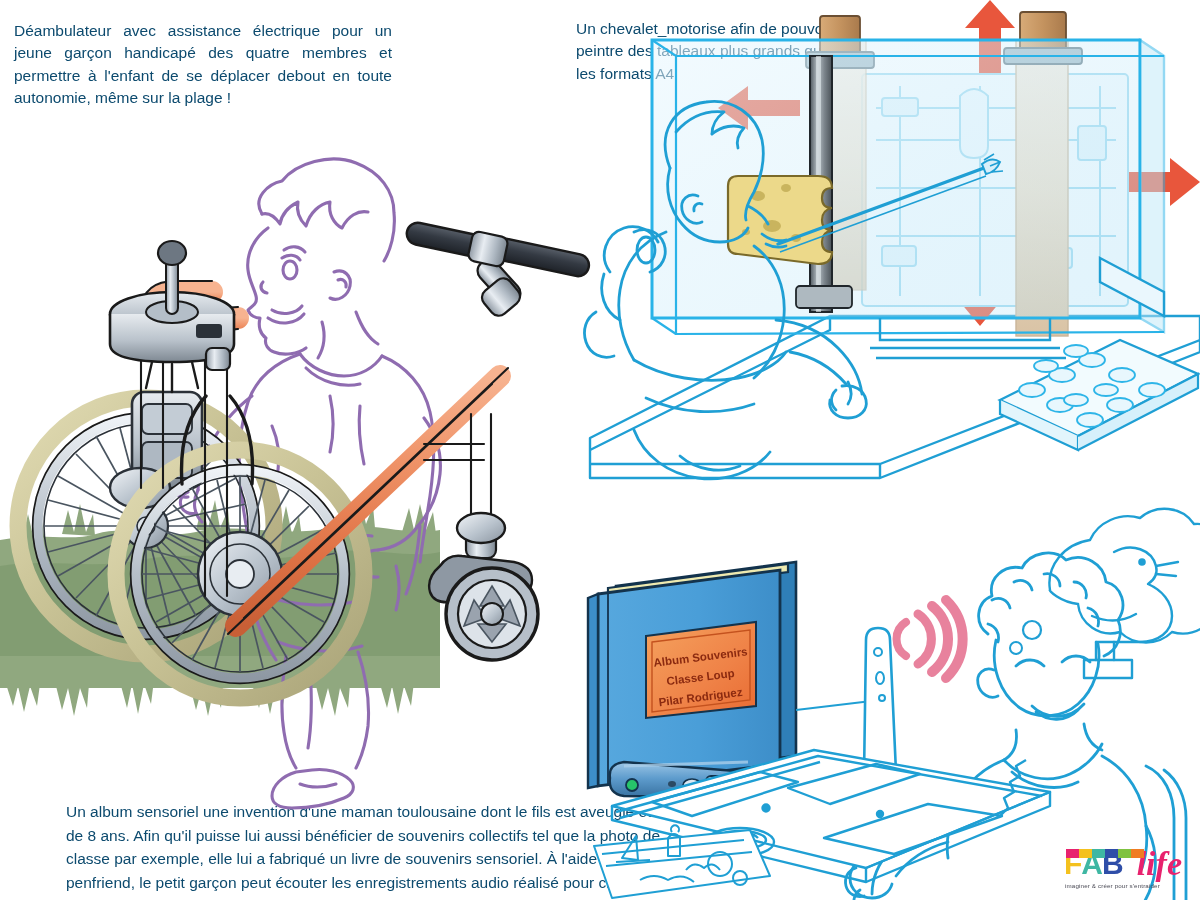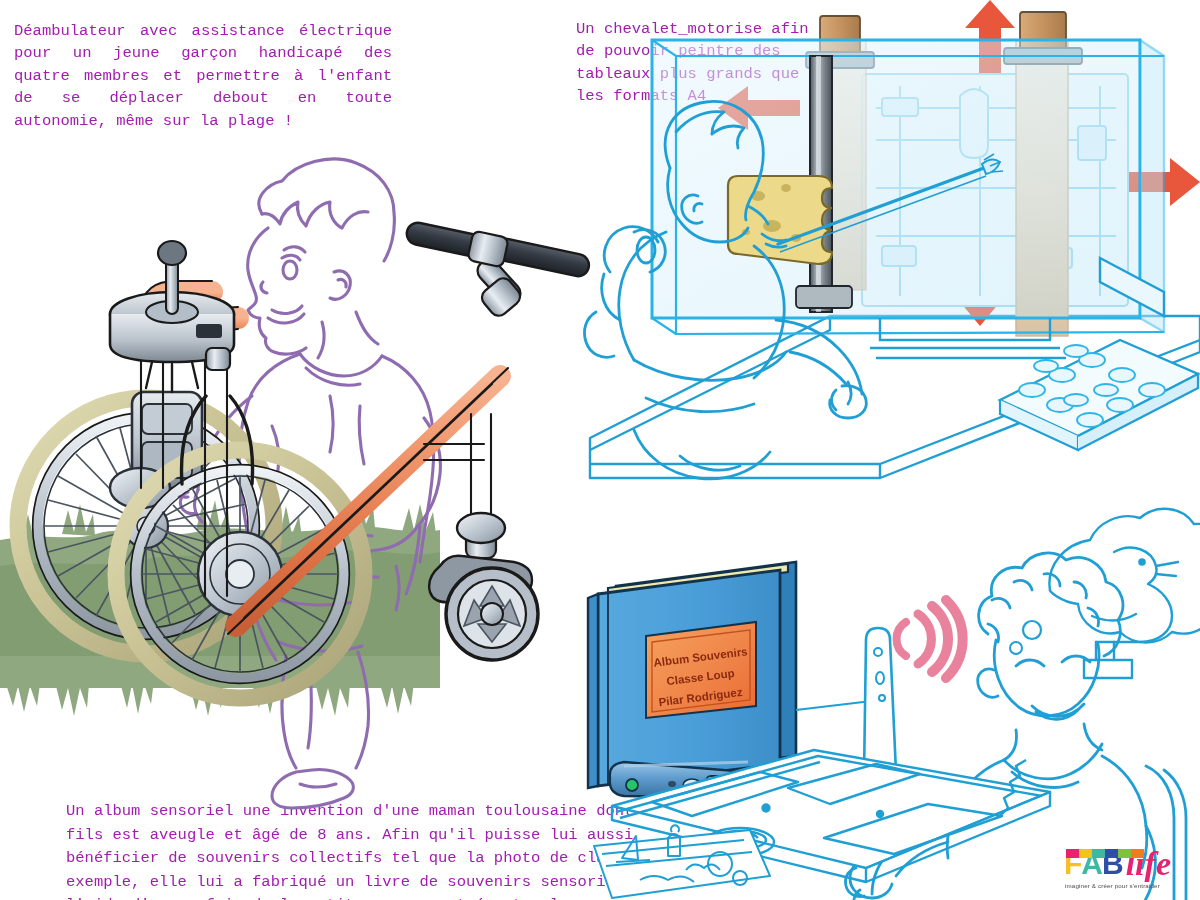--- a/index.html
+++ b/index.html
@@ -5,21 +5,21 @@
 <style>
   html,body{margin:0;padding:0;}
   body{
     width:1200px;height:900px;overflow:hidden;background:#ffffff;
     font-family:"Liberation Sans", sans-serif;color:#111;
     position:relative;
   }
   .page{position:absolute;inset:0;width:1200px;height:900px;background:#fff;}
 
   
-  .caption{position:absolute;font-size:15.5px;line-height:1.45;color:#a21caf;font-family:Liberation Mono, monospace;}
+  .caption{position:absolute;font-size:15.5px;line-height:1.45;color:#0c4a6e;}
   #caption-walker{left:14px;top:20px;width:378px;text-align:justify;}
   #caption-easel{left:576px;top:18px;width:258px;}
   #caption-album{left:66px;top:800px;width:625px;font-size:15.5px;line-height:1.52;}
 
   
   .panel{position:absolute;}
   #panel-walker{left:0;top:96px;width:600px;height:690px;}
   #panel-easel{left:580px;top:0;width:620px;height:500px;}
   #panel-album{left:580px;top:520px;width:620px;height:380px;}
 
@@ -27,21 +27,21 @@
 
   
   #fablife-logo{position:absolute;left:1058px;top:845px;width:142px;height:55px;}
   .logo-word{display:flex;align-items:flex-end;height:34px;padding-left:6px;}
   .logo-letter{font-family:"Liberation Sans", sans-serif;font-weight:bold;font-size:30px;
     line-height:30px;letter-spacing:-1px;}
   .logo-f{color:#f4c11e;}
   .logo-a{color:#3fb7a3;}
   .logo-b{color:#2f4ea8;}
   .logo-life{color:#e8226e;font-family:"Liberation Serif", serif;font-style:italic;
-    font-weight:bold;font-size:34px;line-height:30px;margin-left:3px;}
+    font-weight:bold;font-size:34px;line-height:30px;margin-left:14px;}
   .logo-tagline{font-size:6.2px;color:#4a4a55;padding-left:7px;letter-spacing:.15px;
     margin-top:3px;white-space:nowrap;}
   .logo-bars{position:absolute;left:8px;top:4px;width:78px;height:9px;display:flex;}
   .logo-bars i{flex:1;height:100%;display:block;}
 </style>
 </head>
 <body>
 
 <div class="page">
 

